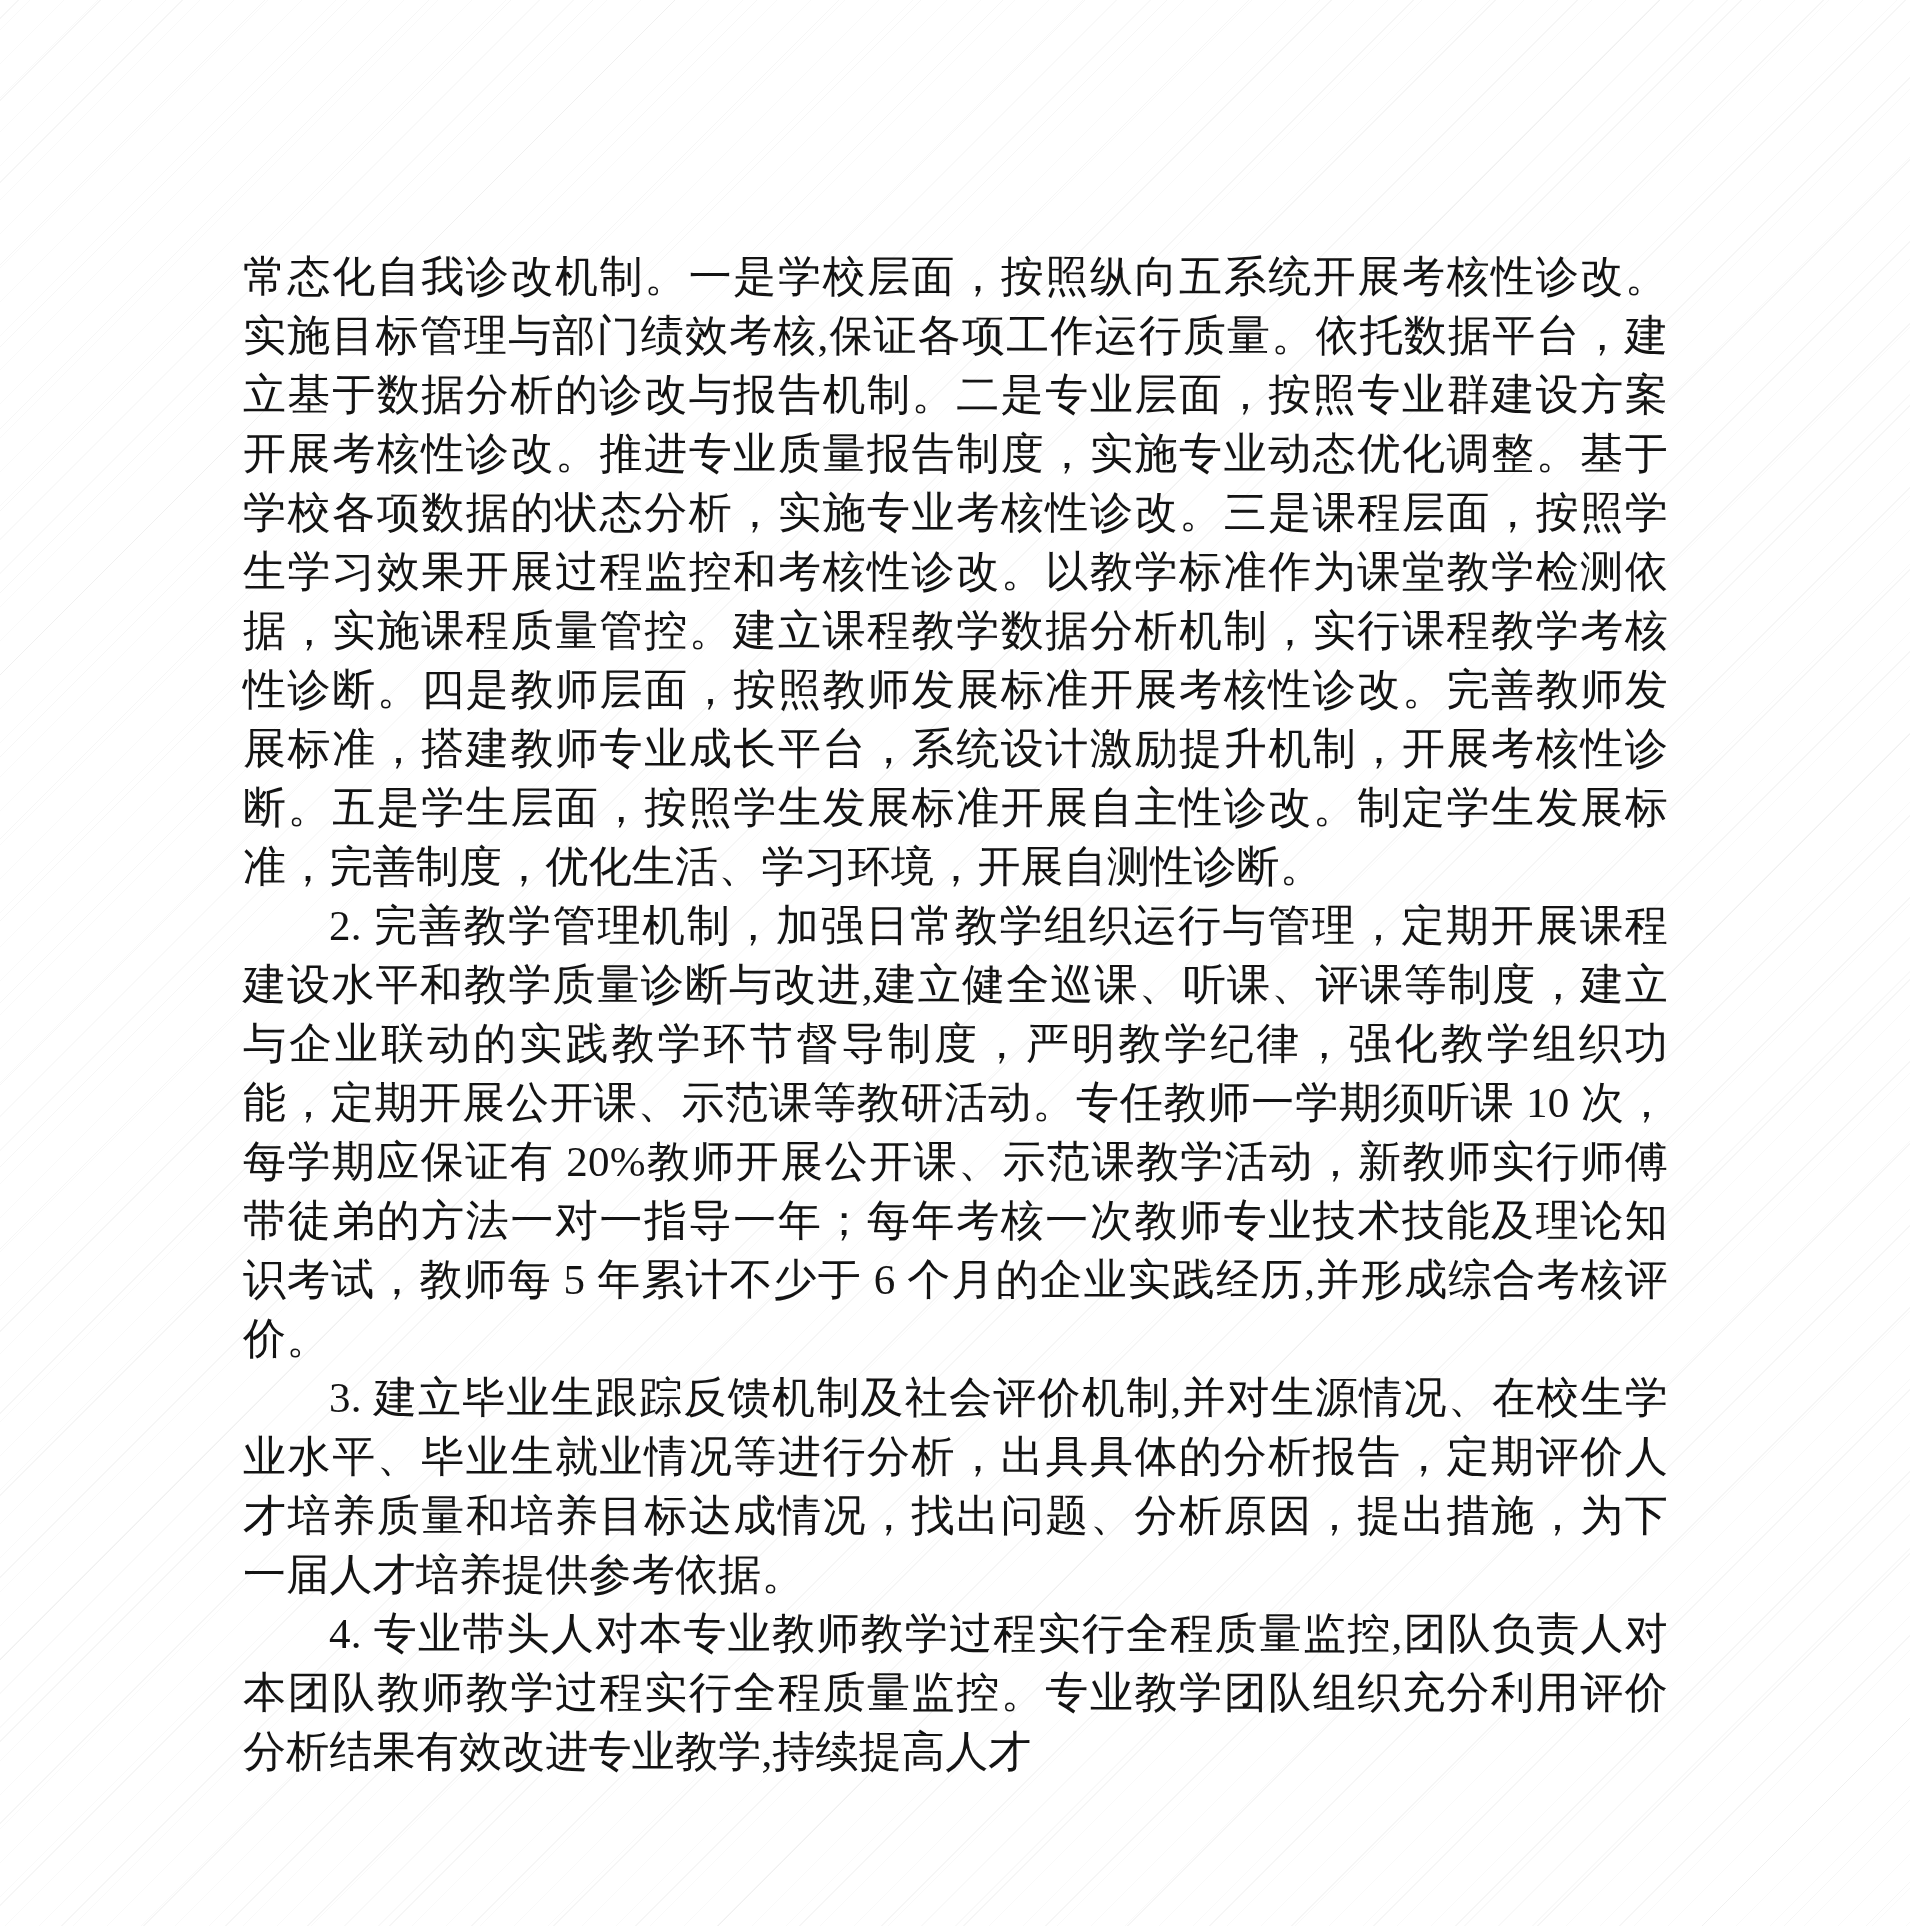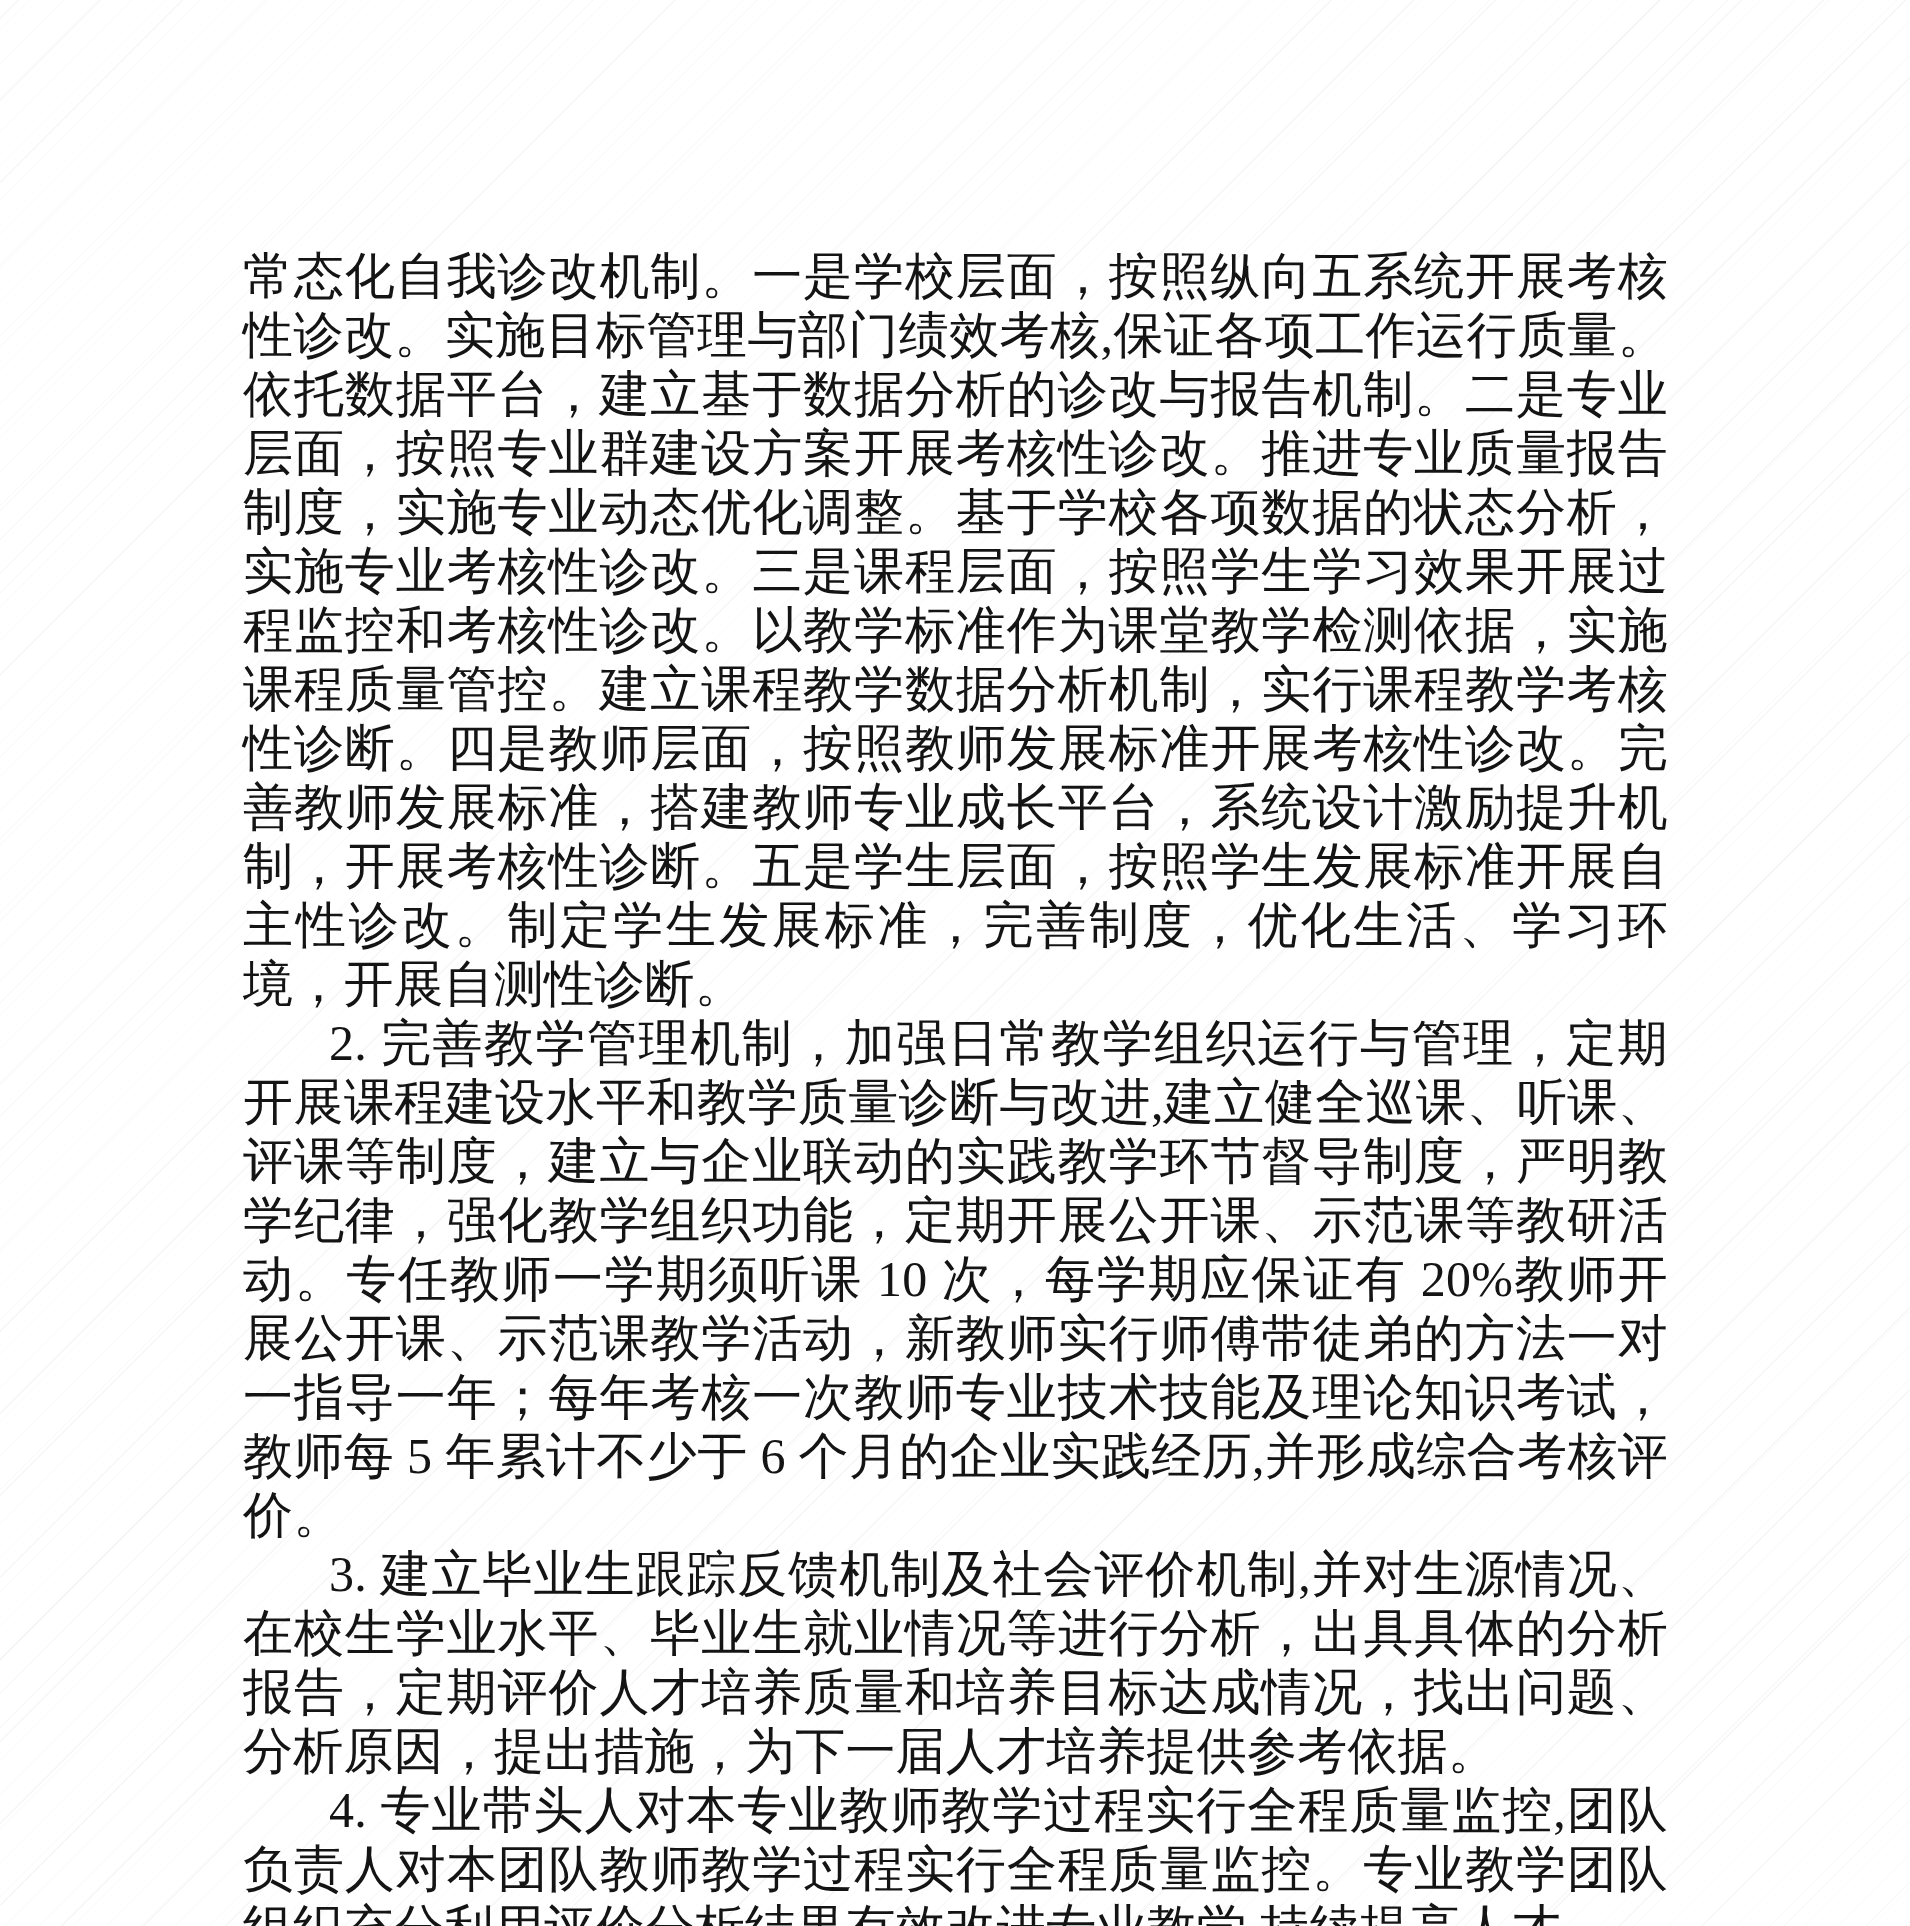--- a/index.html
+++ b/index.html
@@ -42,21 +42,21 @@
     z-index: 1;
   }
   .body-block {
     position: absolute;
     left: 243px;
     top: 247px;
     width: 1425px;
   }
   p.para {
     margin: 0;
-    font-size: 50px;
+    font-size: 43px;
     line-height: 59px;
     color: #141414;
     text-align: justify;
     text-justify: inter-ideograph;
     letter-spacing: 0.2px;
     font-family: "Liberation Serif", "DejaVu Serif", serif;
   }
   p.para.indent {
     text-indent: 86px;
   }

